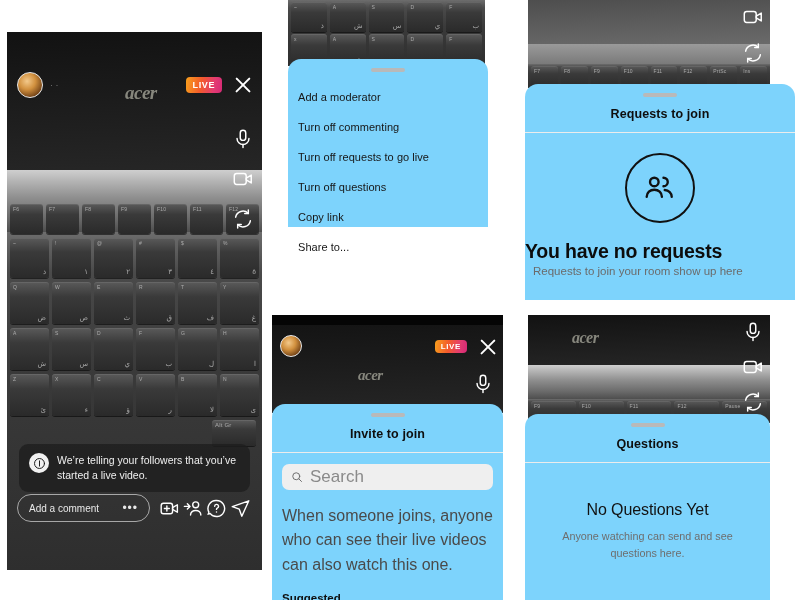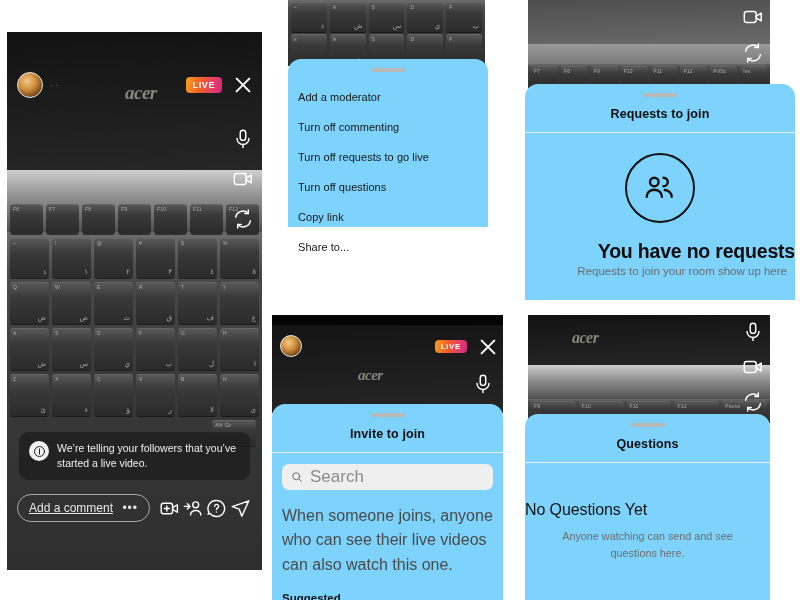--- a/index.html
+++ b/index.html
@@ -71,34 +71,34 @@
   .x-btn { margin-left:12px; width:18px; height:18px; position:relative; cursor:pointer; }
   .x-btn:before, .x-btn:after { content:""; position:absolute; left:-1px; top:8px;
     width:20px; height:2.2px; background:#fff; border-radius:2px; }
   .x-btn:before { transform:rotate(45deg); } .x-btn:after { transform:rotate(-45deg); }
 
   .side-rail { position:absolute; right:8px; top:96px; display:flex;
                flex-direction:column; gap:18px; align-items:center; }
   .rail-ic { width:22px; height:22px; cursor:pointer; }
   .rail-ic svg { width:22px; height:22px; display:block; }
 
-  .toast { position:absolute; left:12px; right:12px; top:400px;
+  .toast { position:absolute; left:12px; right:12px; top:412px;
            background:rgba(30,30,30,.78); border-radius:9px;
            padding:9px 10px; display:flex; align-items:flex-start; gap:8px; }
   .toast-ic { flex:0 0 auto; width:20px; height:20px; border-radius:50%;
               background:#f2f2f2; display:flex; align-items:center; justify-content:center; }
   .toast-ic svg { width:13px; height:13px; }
   .toast-tx { color:#efefef; font-size:10.5px; line-height:1.45; }
 
   .live-bottom { position:absolute; left:0; right:0; bottom:40px; height:44px;
                  display:flex; align-items:center; padding:0 10px; gap:0; }
   .comment-pill { flex:0 0 auto; width:133px; height:28px; border:1px solid rgba(240,240,240,.62);
                   border-radius:16px; display:flex; align-items:center; padding:0 11px;
                   justify-content:space-between; cursor:text; }
-  .comment-pill span.ph { color:#e8e8e8; font-size:12px;text-decoration:underline; }
+  .comment-pill span.ph { color:#e8e8e8; font-size:10px; }
   .comment-pill span.dots { color:#e8e8e8; font-size:12px; letter-spacing:1px; }
   .bottom-acts { flex:1 1 auto; display:flex; align-items:center; justify-content:space-around;
                  padding-left:8px; }
   .ba { width:21px; height:21px; cursor:pointer; }
   .ba svg { width:21px; height:21px; display:block; }
 
   
   .sheet { position:absolute; background:#7dd3fc; border-radius:13px 13px 0 0; }
   .grabber { width:34px; height:3.6px; border-radius:3px; background:#b9b9b9;
              margin:9px auto 0; }
@@ -107,41 +107,41 @@
   .sheet-div { height:1px; background:#ececec; }
 
   
   #menu-sheet { left:288px; top:59px; width:200px; }
   #menu-list { padding:10px 0 0; }
   .menu-item { font-size:11px; color:#161616; padding:9px 12px 9px 10px; cursor:pointer;
                letter-spacing:.05px; }
 
   
   #requests-sheet { left:525px; top:84px; width:270px; height:216px; overflow:hidden; }
-  .empty-wrap { padding-top:20px; text-align:right; }
+  .empty-wrap { padding-top:20px; text-align:left; }
   .empty-circle { width:70px; height:70px; border-radius:50%; border:2.2px solid #111;
                   margin:0 auto; display:flex; align-items:center; justify-content:center; }
   .empty-circle svg { width:38px; height:38px; }
   .empty-h { font-size:19.5px; font-weight:700; color:#0c0c0c; margin-top:17px; letter-spacing:-.2px; }
   .empty-p { font-size:11.5px; color:#6b6b6b; margin-top:0; line-height:1.45; padding:0 8px; }
 
   
   #invite-sheet { left:272px; top:404px; width:231px; height:196px; overflow:hidden; }
   .search-box { margin:11px 10px 0; height:26px; background:#efefef; border-radius:7px;
                 display:flex; align-items:center; padding:0 9px; gap:7px; cursor:text; }
   .search-box svg { width:12px; height:12px; flex:0 0 auto; }
   .search-inp { border:0; background:transparent; outline:none; font-size:17px;
                 color:#111; font-family:"Liberation Sans",sans-serif; width:100%; }
   .search-inp::placeholder { color:#8a8a8a; }
   .invite-note { font-size:16px; color:#4a4a4a; line-height:1.55; padding:14px 10px 0; }
   .invite-sub { font-size:11.5px; font-weight:700; color:#0e0e0e; padding:14px 10px 0; }
 
   
   #questions-sheet { left:525px; top:414px; width:245px; height:186px; overflow:hidden; }
-  .q-h { text-align:left; font-size:16px; font-weight:400; color:#121212; padding-top:38px; letter-spacing:-.1px; }
+  .q-h { text-align:center; font-size:16px; font-weight:400; color:#121212; padding-top:38px; letter-spacing:-.1px; }
   .q-p { text-align:center; font-size:10.8px; color:#6e6e6e; line-height:1.6; padding:9px 34px 0; }
 </style>
 </head>
 <body>
 
 <div class="stage">
 
   <div id="live-panel">
     <div class="photo">
       <div class="ph-lid" style="height:138px"></div>

